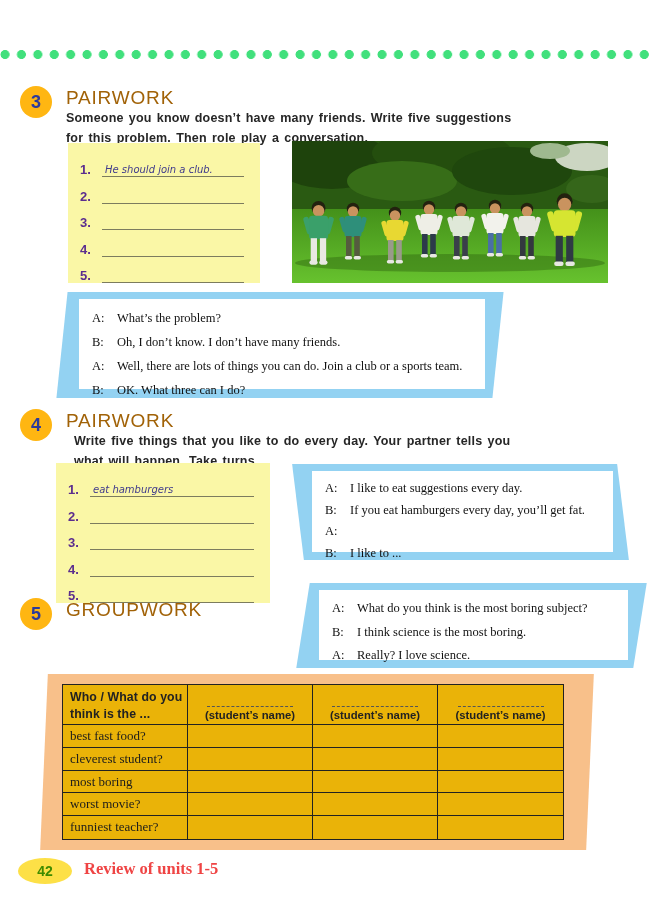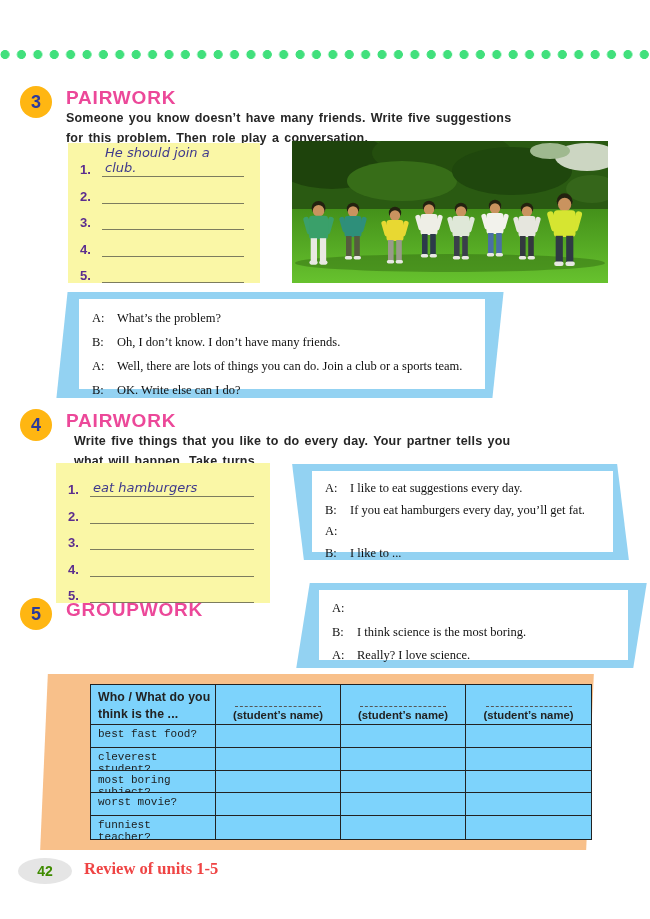--- a/index.html
+++ b/index.html
@@ -8,30 +8,30 @@
 
   
   .dots{position:absolute;left:0;top:49px;width:650px;height:11px;
         background-image:radial-gradient(circle at 5px 5.5px,#41e07c 4.2px,rgba(0,0,0,0) 4.8px);
         background-size:16.4px 11px;background-repeat:repeat-x;}
 
   
   .badge{position:absolute;width:32px;height:32px;border-radius:50%;background:#ffb612;
          display:flex;align-items:center;justify-content:center;
          color:#2b3a9c;font-size:18px;font-weight:800;}
-  .sec-title{position:absolute;color:#ec4899;font-size:19px;font-weight:700;letter-spacing:.8px;}
+  .sec-title{position:absolute;color:#a16207;font-size:19px;font-weight:400;letter-spacing:.8px;}
   .instr{position:absolute;color:#262626;font-size:12.5px;font-weight:700;
          line-height:1.6;letter-spacing:.2px;word-spacing:1.5px;}
 
   
   .ybox{position:absolute;background:#faf7a6;padding:8px 16px 0 12px;box-sizing:border-box;}
   .list-row{display:flex;align-items:flex-end;height:26.4px;}
   .list-num{width:22px;color:#5b2d8e;font-weight:800;font-size:13px;line-height:1;padding-bottom:1px;}
   .list-line{flex:1;border-bottom:1.4px solid #7c7c5e;height:100%;display:flex;align-items:flex-end;
-             font-family:"DejaVu Sans",sans-serif;font-style:italic;font-size:13px;
+             font-family:"DejaVu Sans",sans-serif;font-style:italic;font-size:10px;
              color:#3f3a8c;padding:0 0 1px 3px;}
 
   
   .dlg{position:absolute;}
   .dlg-bg{position:absolute;left:0;top:0;right:0;bottom:0;background:#93d2f2;}
   .dlg1 .dlg-bg{transform:skewX(-6deg);}
   .dlg2 .dlg-bg{transform:skewX(7deg);}
   .dlg3 .dlg-bg{transform:skewX(-9deg);}
   .dlg-inner{position:absolute;background:#ffffff;}
   .dlg1 .dlg-inner{left:17px;top:7px;right:13px;bottom:9px;}
@@ -49,33 +49,33 @@
   .photo{position:absolute;left:292px;top:141px;width:316px;height:142px;}
   .photo svg{display:block;}
   .photo .sh{fill:var(--sh,#ccc);} .photo .pt{fill:var(--pt,#444);}
 
   
   .chart-wrap{position:absolute;left:44px;top:674px;width:546px;height:176px;}
   .chart-bg{position:absolute;left:0;top:0;right:0;bottom:0;background:#f8c08a;transform:skewX(-2.5deg);}
   .gtable{position:absolute;left:18px;top:10px;display:grid;
           grid-template-columns:125px 125px 125px 125px;
           grid-template-rows:40px repeat(5,22.8px);
-          background:#7dd3fc;border:1.5px solid #222;margin-left:28px;}
+          background:#eab308;border:1.5px solid #222;}
   .cell{border-right:1px solid #222;border-bottom:1px solid #222;box-sizing:border-box;overflow:hidden;}
   .cell.lc{border-right:none;}
   .cell.lr{border-bottom:none;}
   .hlabel{font-weight:800;font-size:12.3px;line-height:1.4;padding:4px 4px 0 7px;color:#222;letter-spacing:.1px;}
   .hstudent{display:flex;flex-direction:column;align-items:center;justify-content:flex-end;padding-bottom:3px;}
   .hstudent .dash{width:86px;border-bottom:1.2px dashed #555;margin-bottom:2px;height:0;}
   .hstudent .slabel{font-weight:800;font-size:11.3px;color:#222;}
-  .rlabel{font-family:Liberation Mono, monospace;font-size:11px;color:#1c1c1c;padding:3px 16px 0 7px;}
+  .rlabel{font-family:Liberation Serif, serif;font-size:13px;color:#1c1c1c;padding:3px 16px 0 7px;}
 
   
   .page-oval{position:absolute;left:18px;top:858px;width:54px;height:26px;border-radius:50%;
-             background:#e5e5e5;display:flex;align-items:center;justify-content:center;
+             background:#fde047;display:flex;align-items:center;justify-content:center;
              color:#3f8b00;font-weight:800;font-size:14px;}
   .footer-title{position:absolute;left:84px;top:859px;color:#ef4444;
                 font-family:"Liberation Serif",serif;font-weight:700;font-size:16.5px;}
 </style>
 </head>
 <body>
 
 <div id="page">
 
   <div class="dots"></div>
@@ -173,21 +173,21 @@
         <div class="dline">
             <span class="spk">B:</span>
             <span>Oh, I don’t know.  I don’t have many friends.</span>
           </div>
         <div class="dline">
             <span class="spk">A:</span>
             <span>Well, there are lots of things you can do.  Join a club or a sports team.</span>
           </div>
         <div class="dline">
             <span class="spk">B:</span>
-            <span>OK. Write else can I do?</span>
+            <span>OK. What three can I do?</span>
           </div>
       </div>
     </div>
   </div>
 
   <div class="badge" style="left:20px;top:409px;">
     <span>4</span>
   </div>
   <div class="sec-title" style="left:66px;top:410px;">PAIRWORK</div>
   <div class="instr" style="left:66px;top:431px;width:520px;margin-left:8px;">
@@ -255,20 +255,21 @@
     <span>5</span>
   </div>
   <div class="sec-title" style="left:66px;top:599px;">GROUPWORK</div>
 
   <div class="dlg dlg3" style="left:303px;top:583px;width:337px;height:85px;">
     <div class="dlg-bg"></div>
     <div class="dlg-inner">
       <div class="dlg-lines">
         <div class="dline">
             <span class="spk">A:</span>
+            <span>What do you think is the most boring subject?</span>
           </div>
         <div class="dline">
             <span class="spk">B:</span>
             <span>I think science is the most boring.</span>
           </div>
         <div class="dline">
             <span class="spk">A:</span>
             <span>Really?  I love science.</span>
           </div>
       </div>

